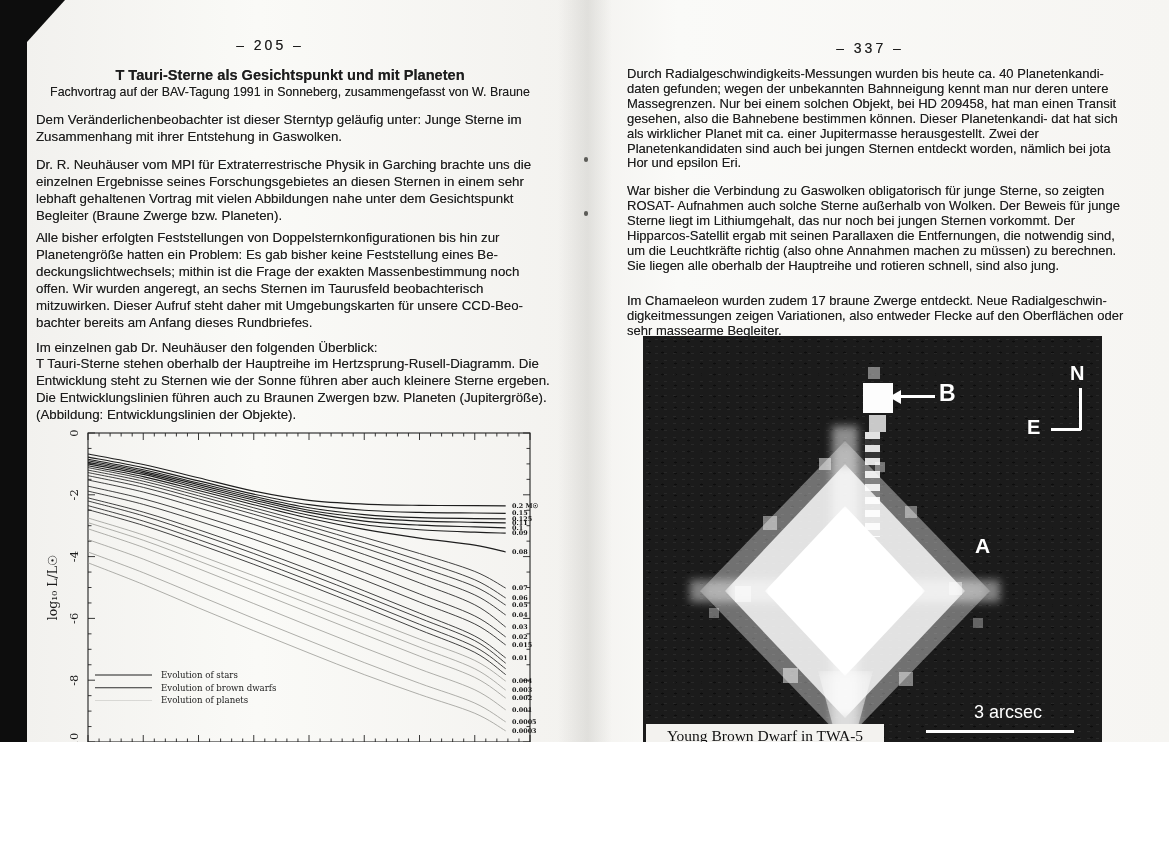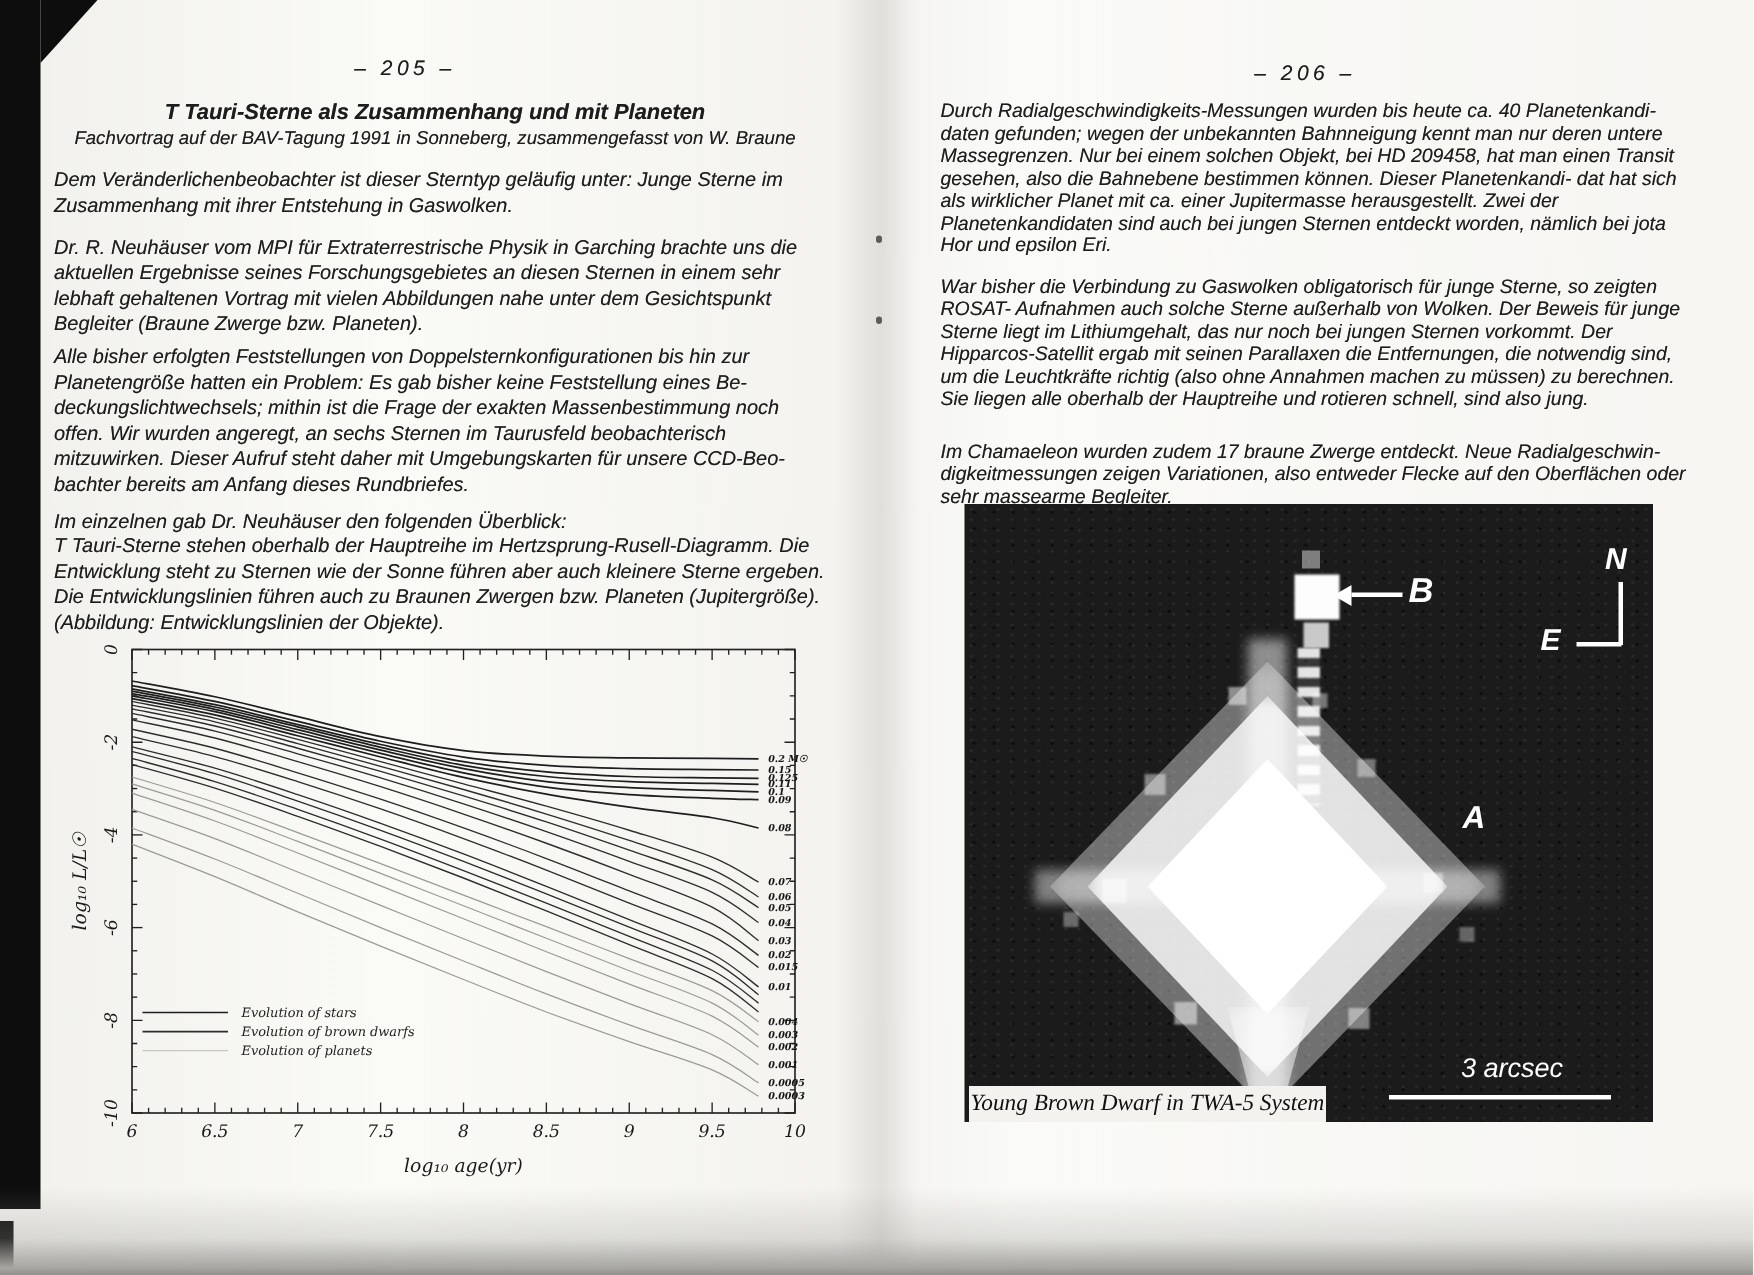--- a/index.html
+++ b/index.html
@@ -1,18 +1,18 @@
 <!DOCTYPE html>
 <html><head>
 <meta charset="utf-8">
 <style>
   html,body{margin:0;padding:0;}
-  .canvas{position:relative;width:1169px;height:850px;overflow:hidden;
+  .canvas{position:relative;width:1169px;height:742px;overflow:hidden;
     background:linear-gradient(90deg,#f1f0ed 0%,#fafaf7 22%,#f3f2ef 49.5%,#fafaf8 58%,#f6f5f2 100%);
-    font-family:"Liberation Sans",sans-serif;color:#1d1d1d;font-style:italic;}
+    font-family:"Liberation Sans",sans-serif;color:#1d1d1d;}
   .abs{position:absolute;}
   .para{position:absolute;white-space:pre-line;text-shadow:0 0 .4px rgba(0,0,0,.5);}
   .pg205 .para,.p205{font-size:13.3px;line-height:16.9px;width:528px;}
   .pg206 .para,.p206{font-size:13px;line-height:14.9px;width:520px;}
   .pagenum{position:absolute;width:200px;text-align:center;font-size:14px;letter-spacing:3px;text-shadow:0 0 .4px rgba(0,0,0,.5);}
   .title{position:absolute;left:30px;top:67px;width:520px;text-align:center;font-weight:bold;font-size:14.6px;text-shadow:0 0 .4px rgba(0,0,0,.6);}
   .subtitle{position:absolute;left:30px;top:85px;width:520px;text-align:center;font-size:12.4px;text-shadow:0 0 .3px rgba(0,0,0,.5);}
   
   .edge-left{left:0;top:0;width:27px;height:806px;background:#0d0d0d;}
   .edge-wedge{left:27px;top:0;width:0;height:0;border-top:42px solid #0d0d0d;border-right:38px solid transparent;}
@@ -51,26 +51,26 @@
   .scalelabel{left:300px;top:366px;width:130px;text-align:center;color:#fff;font-size:18px;font-family:"Liberation Sans",sans-serif;}
   .chart-wrap{position:absolute;left:30px;top:423px;width:545px;height:372px;}
 </style>
 </head>
 <body>
 
 <div class="canvas">
 
   <div class="pg205">
     <div class="pagenum" style="left:170px;top:37px;">–  205  –</div>
-    <div class="title">T Tauri-Sterne als Zusammenhang und mit Planeten</div>
+    <div class="title">T Tauri-Sterne als Gesichtspunkt und mit Planeten</div>
     <div class="subtitle">Fachvortrag auf der BAV-Tagung 1991 in Sonneberg, zusammengefasst von W. Braune</div>
     <div class="para" style="left:36px;top:112px;">Dem Veränderlichenbeobachter ist dieser Sterntyp geläufig unter:  Junge Sterne im
 Zusammenhang mit ihrer Entstehung in Gaswolken.</div>
     <div class="para" style="left:36px;top:157px;">Dr. R. Neuhäuser vom MPI für Extraterrestrische Physik in Garching brachte uns die
-aktuellen Ergebnisse seines Forschungsgebietes an diesen Sternen in einem sehr
+einzelnen Ergebnisse seines Forschungsgebietes an diesen Sternen in einem sehr
 lebhaft gehaltenen Vortrag mit vielen Abbildungen nahe unter dem Gesichtspunkt
 Begleiter (Braune Zwerge bzw. Planeten).</div>
     <div class="para" style="left:36px;top:230px;">Alle bisher erfolgten Feststellungen von Doppelsternkonfigurationen bis hin zur
 Planetengröße hatten ein Problem: Es gab bisher keine Feststellung eines Be-
 deckungslichtwechsels; mithin ist die Frage der exakten Massenbestimmung noch
 offen. Wir wurden angeregt, an sechs Sternen im Taurusfeld beobachterisch
 mitzuwirken. Dieser Aufruf steht daher mit Umgebungskarten für unsere CCD-Beo-
 bachter bereits am Anfang dieses Rundbriefes.</div>
     <div class="para" style="left:36px;top:325px;margin-top:15px;">Im einzelnen gab Dr. Neuhäuser den folgenden Überblick:</div>
     <div class="para" style="left:36px;top:356px;">T Tauri-Sterne stehen oberhalb der Hauptreihe im Hertzsprung-Rusell-Diagramm. Die
@@ -268,21 +268,21 @@
           <line x1="65" y1="252" x2="122" y2="252" stroke="#1e1e1e" stroke-width="1.1" opacity="1"></line>
           <text x="131" y="255" font-size="8.6" font-family="DejaVu Serif, &quot;Liberation Serif&quot;, serif" fill="#222">Evolution of stars</text>
           <line x1="65" y1="264.7" x2="122" y2="264.7" stroke="#2d2d2d" stroke-width="1.1" opacity="1"></line>
           <text x="131" y="267.7" font-size="8.6" font-family="DejaVu Serif, &quot;Liberation Serif&quot;, serif" fill="#222">Evolution of brown dwarfs</text>
           <line x1="65" y1="277.4" x2="122" y2="277.4" stroke="#b5b5b0" stroke-width="0.7" opacity="0.7"></line>
           <text x="131" y="280.4" font-size="8.6" font-family="DejaVu Serif, &quot;Liberation Serif&quot;, serif" fill="#222">Evolution of planets</text>
         </svg></div>
   </div>
 
   <div class="pg206">
-    <div class="pagenum" style="left:770px;top:40px;">–  206  –</div>
+    <div class="pagenum" style="left:770px;top:40px;">–  337  –</div>
     <div class="para" style="left:627px;top:67px;">Durch Radialgeschwindigkeits-Messungen wurden bis heute ca. 40 Planetenkandi-
 daten gefunden; wegen der unbekannten Bahnneigung kennt man nur deren untere
 Massegrenzen. Nur bei einem solchen Objekt, bei HD 209458, hat man einen Transit
 gesehen, also die Bahnebene bestimmen können. Dieser Planetenkandi- dat hat sich
 als wirklicher Planet mit ca. einer Jupitermasse herausgestellt. Zwei der
 Planetenkandidaten sind auch bei jungen Sternen entdeckt worden, nämlich bei jota
 Hor und epsilon Eri.</div>
     <div class="para" style="left:627px;top:184px;">War bisher die Verbindung zu Gaswolken obligatorisch für junge Sterne, so zeigten
 ROSAT- Aufnahmen auch solche Sterne außerhalb von Wolken. Der Beweis für junge
 Sterne liegt  im Lithiumgehalt, das nur noch bei jungen Sternen vorkommt. Der

